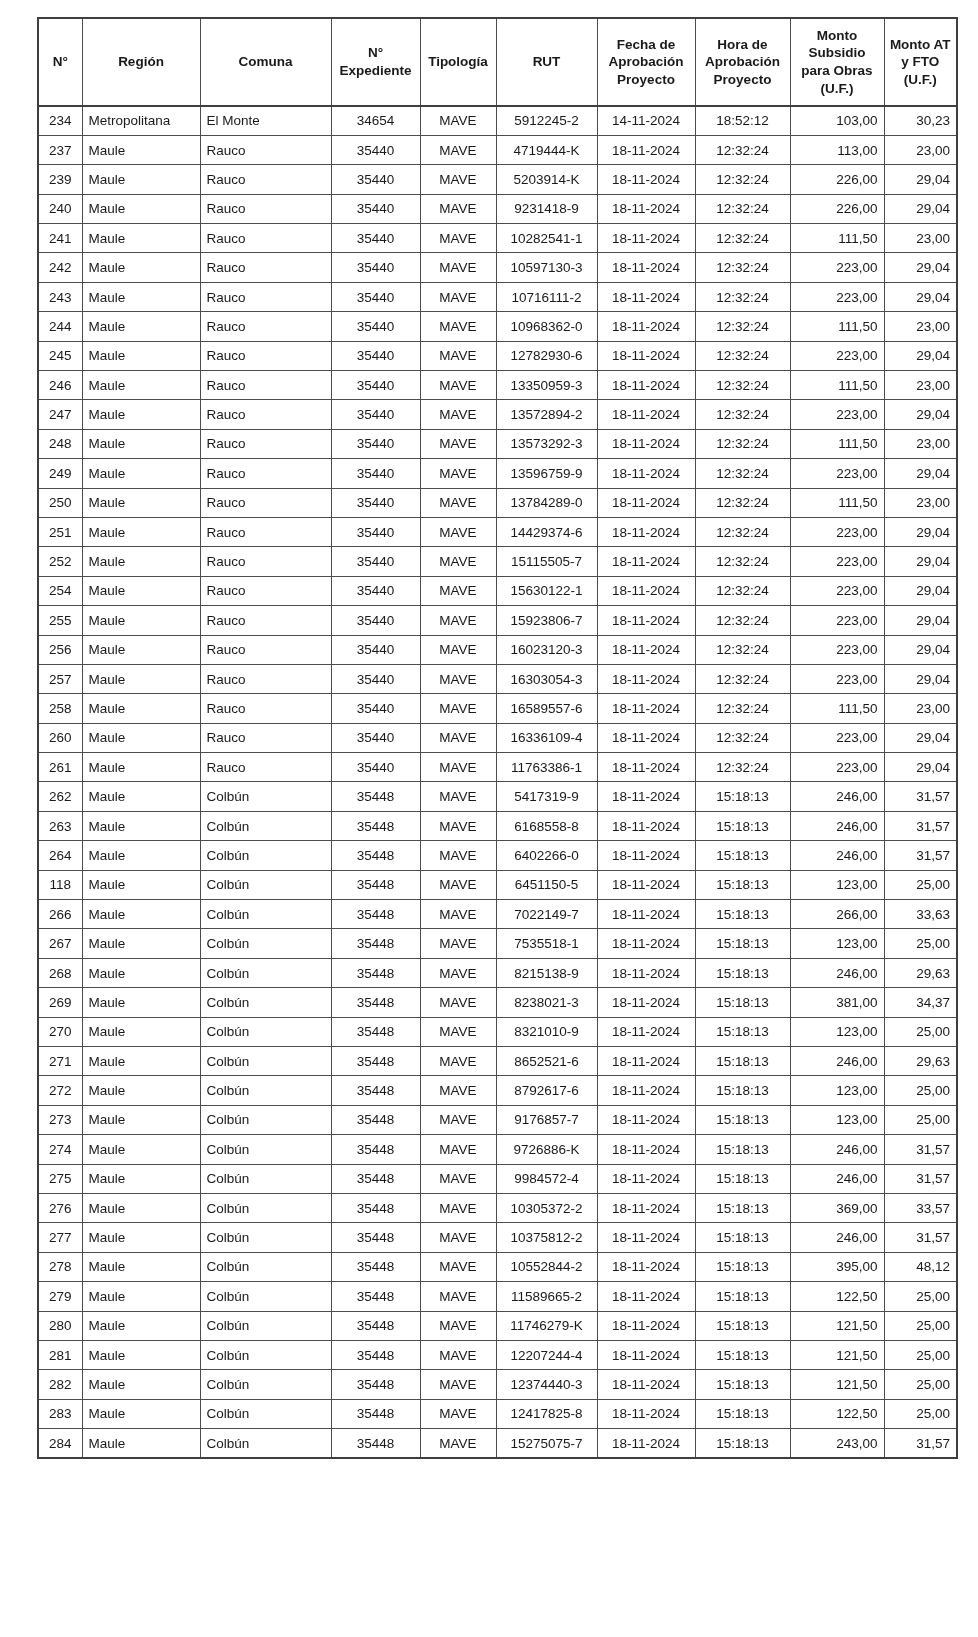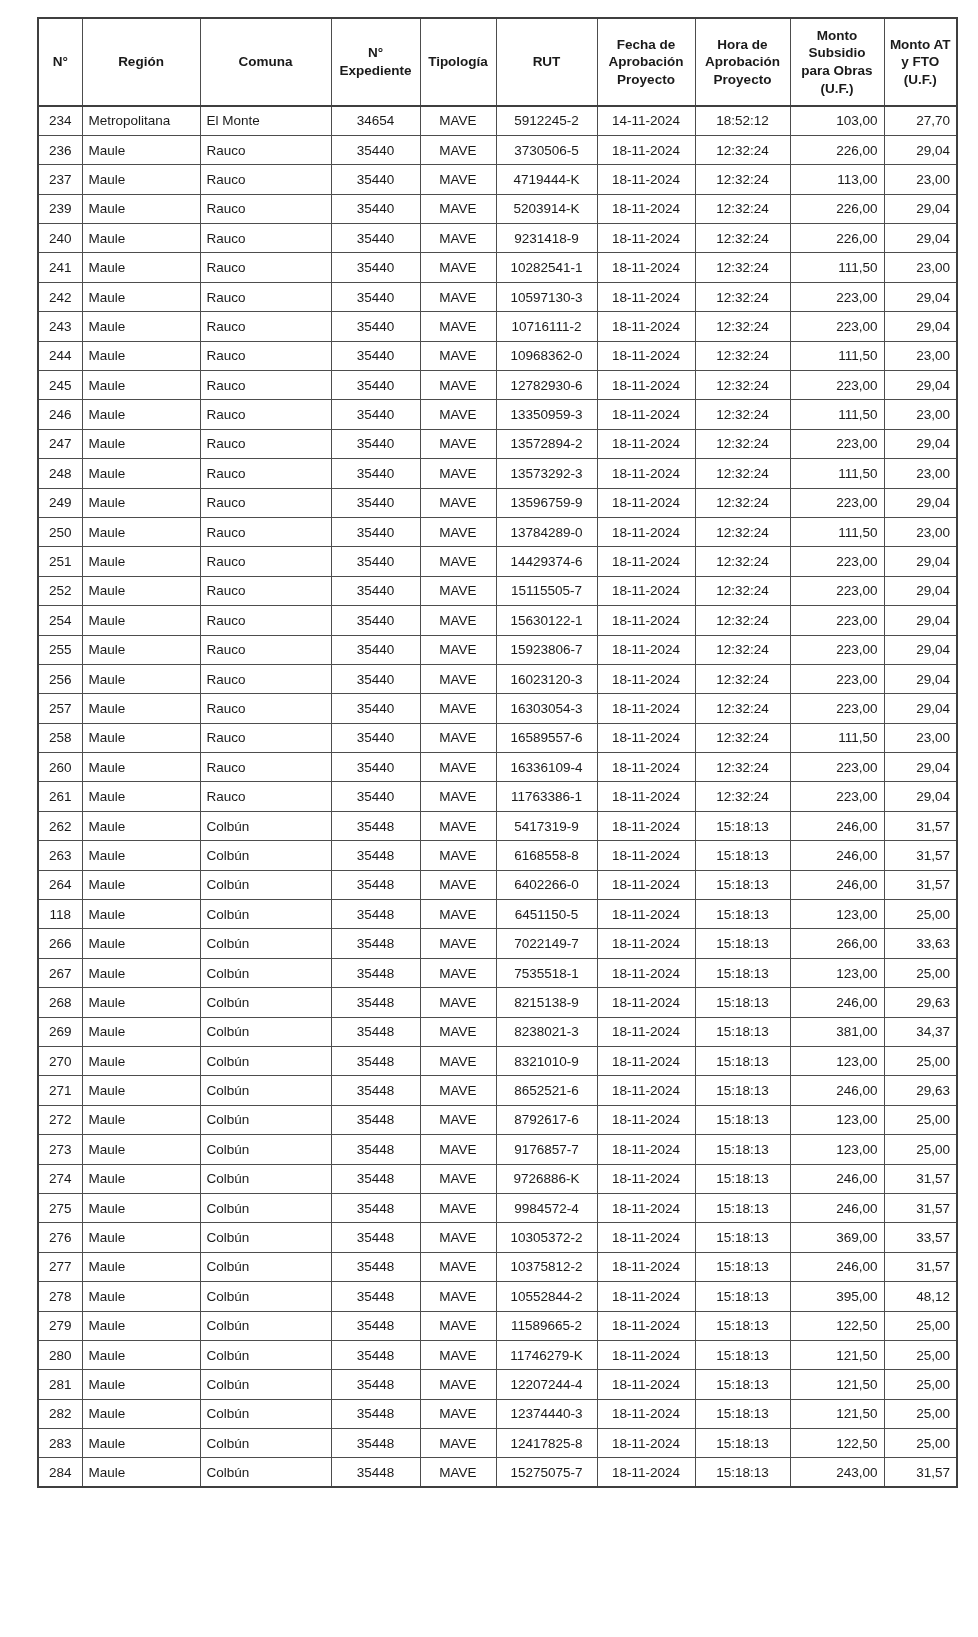--- a/index.html
+++ b/index.html
@@ -106,33 +106,21 @@
         <tr>
           <td class="align-center">234</td>
           <td class="align-left">Metropolitana</td>
           <td class="align-left">El Monte</td>
           <td class="align-center">34654</td>
           <td class="align-center">MAVE</td>
           <td class="align-center">5912245-2</td>
           <td class="align-center">14-11-2024</td>
           <td class="align-center">18:52:12</td>
           <td class="align-right">103,00</td>
-          <td class="align-right">27,70</td>
-        </tr>
-        <tr>
-          <td class="align-center">236</td>
-          <td class="align-left">Maule</td>
-          <td class="align-left">Rauco</td>
-          <td class="align-center">35440</td>
-          <td class="align-center">MAVE</td>
-          <td class="align-center">3730506-5</td>
-          <td class="align-center">18-11-2024</td>
-          <td class="align-center">12:32:24</td>
-          <td class="align-right">226,00</td>
-          <td class="align-right">29,04</td>
+          <td class="align-right">30,23</td>
         </tr>
         <tr>
           <td class="align-center">237</td>
           <td class="align-left">Maule</td>
           <td class="align-left">Rauco</td>
           <td class="align-center">35440</td>
           <td class="align-center">MAVE</td>
           <td class="align-center">4719444-K</td>
           <td class="align-center">18-11-2024</td>
           <td class="align-center">12:32:24</td>

